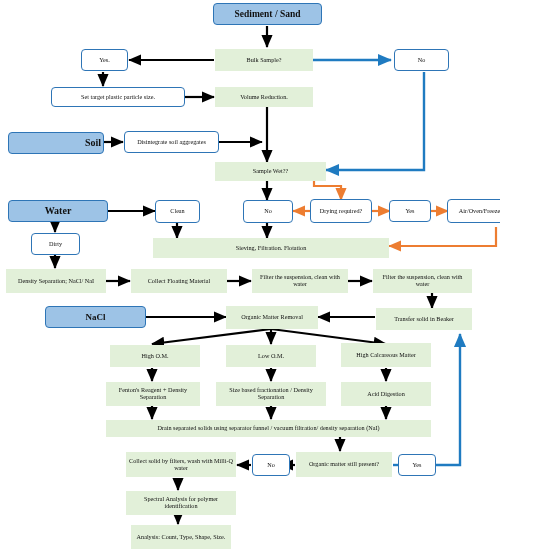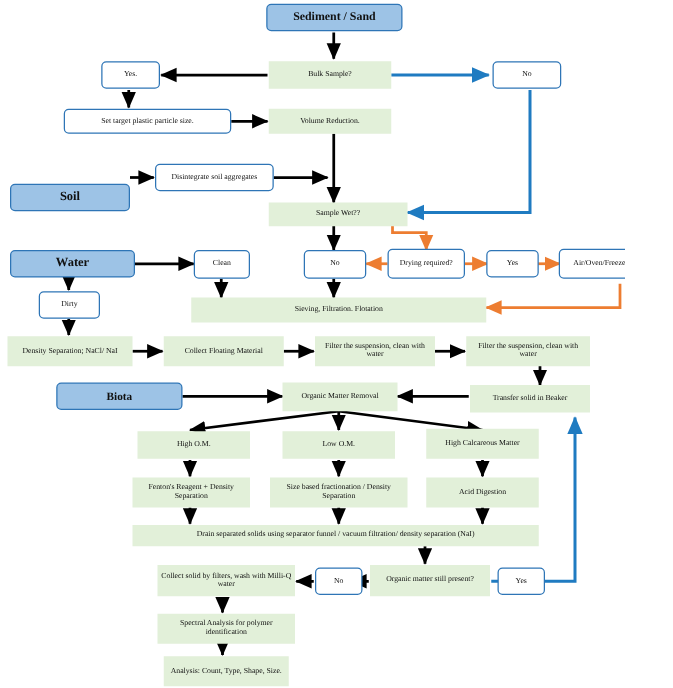--- a/index.html
+++ b/index.html
@@ -149,21 +149,21 @@
   </div>
 
   <div class="node opt" style="left:51px;top:87px;width:134px;height:20px;">
     <span class="lbl">Set target plastic particle size.</span>
   </div>
 
   <div class="node proc" style="left:215px;top:87px;width:98px;height:20px;">
     <span class="lbl">Volume Reduction.</span>
   </div>
 
-  <div class="node src" style="left:8px;top:147px;width:96px;height:22px;">
+  <div class="node src" style="left:8px;top:132px;width:96px;height:22px;justify-content:flex-end;">
     <span class="lbl">Soil</span>
   </div>
 
   <div class="node opt" style="left:124px;top:131px;width:95px;height:22px;">
     <span class="lbl">Disintegrate soil aggregates</span>
   </div>
 
   <div class="node proc" style="left:215px;top:162px;width:111px;height:19px;">
     <span class="lbl">Sample Wet??</span>
   </div>
@@ -214,21 +214,21 @@
 
   <div class="node proc" style="left:373px;top:269px;width:99px;height:24px;">
     <span class="lbl">Filter the suspension, clean with water</span>
   </div>
 
   <div class="node proc" style="left:376px;top:308px;width:96px;height:22px;">
     <span class="lbl">Transfer solid in Beaker</span>
   </div>
 
   <div class="node src small" style="left:45px;top:306px;width:101px;height:22px;">
-    <span class="lbl">Biota</span>
+    <span class="lbl">NaCl</span>
   </div>
 
   <div class="node proc" style="left:226px;top:306px;width:92px;height:23px;">
     <span class="lbl">Organic Matter Removal</span>
   </div>
 
   <div class="node proc" style="left:110px;top:345px;width:90px;height:22px;">
     <span class="lbl">High O.M.</span>
   </div>
 

